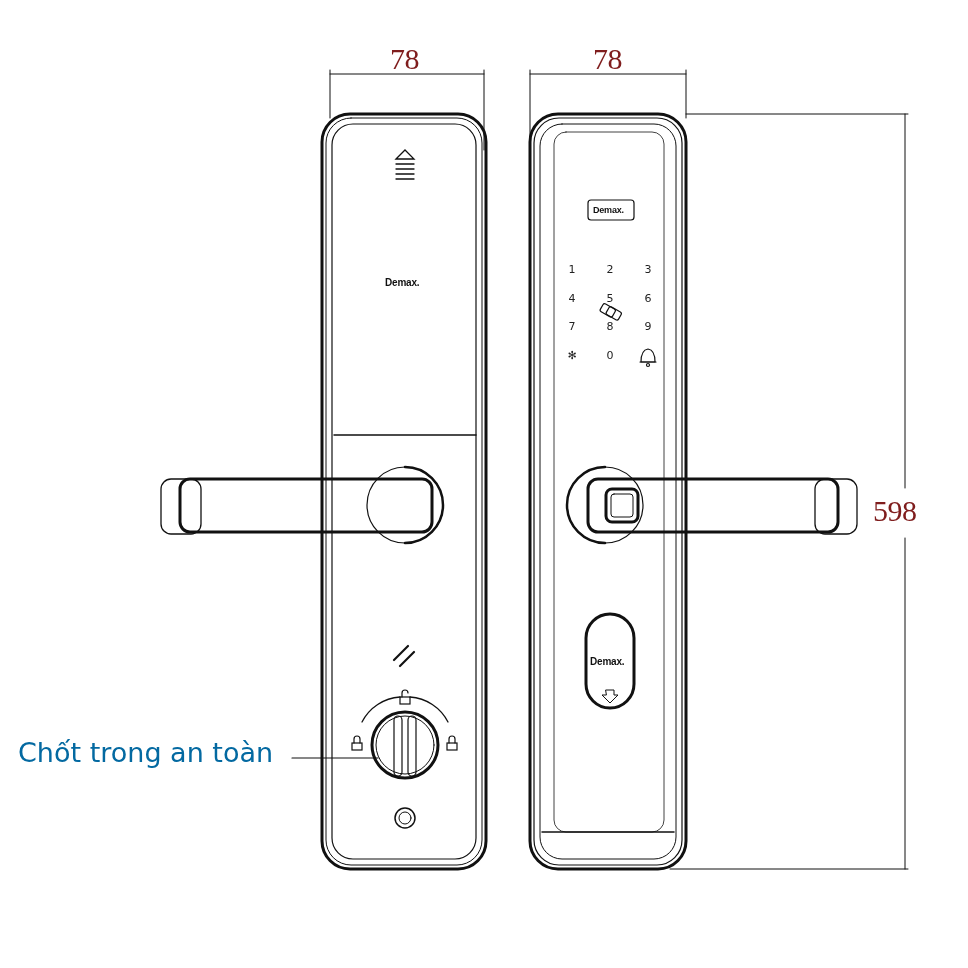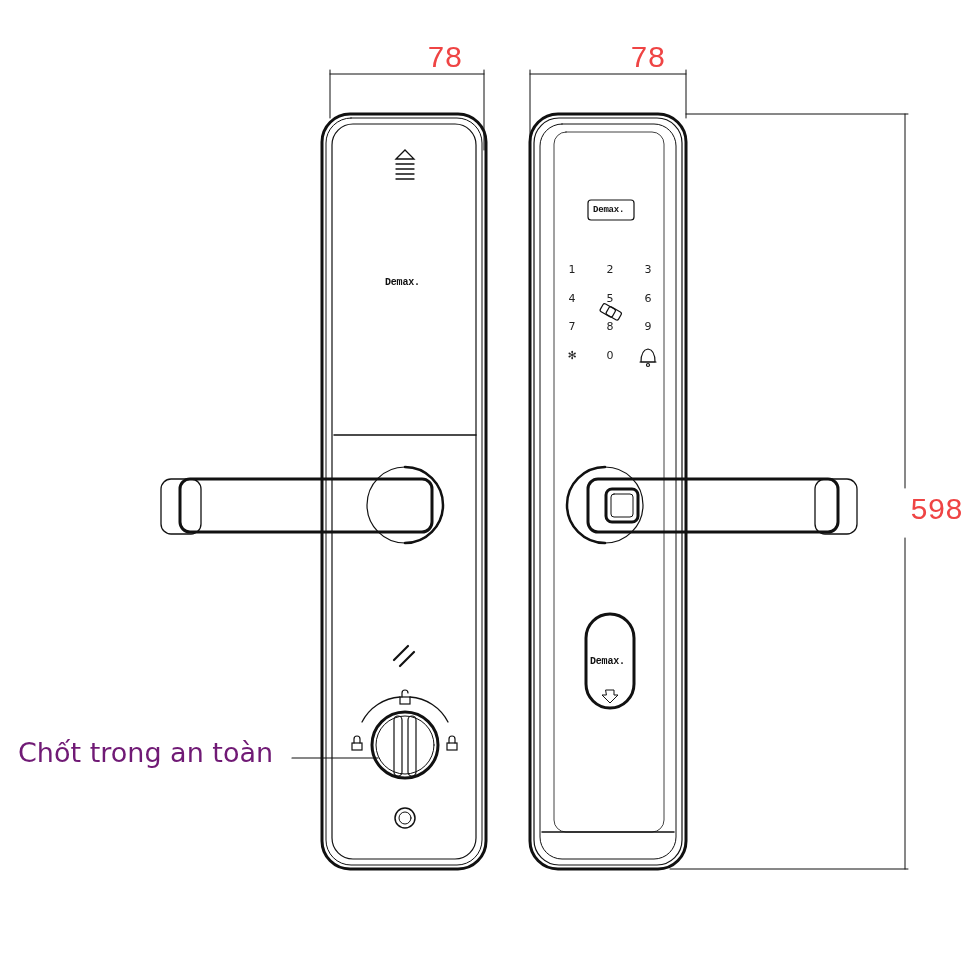--- a/index.html
+++ b/index.html
@@ -1,21 +1,21 @@
 <!DOCTYPE html>
 <html><head>
   <meta charset="utf-8">
   <style>
     html, body { margin:0; padding:0; background:#ffffff; }
     body { width:968px; height:968px; position:relative; overflow:hidden;
            font-family:"DejaVu Sans", sans-serif; color:#111; }
     svg.drawing { position:absolute; left:0; top:0; }
-    .dim-text { position:absolute; font-family:Liberation Mono, monospace; font-size:30px; color:#ef4444; letter-spacing:-0.5px;margin-left:37px; }
-    .label-text { position:absolute; font-family:"DejaVu Sans", sans-serif; font-size:27px; color:#701a75; white-space:nowrap; }
-    .logo { position:absolute; font-family:Liberation Mono, monospace; font-weight:bold; font-size:10px; color:#111; letter-spacing:-0.2px; }
+    .dim-text { position:absolute; font-family:Liberation Serif, serif; font-size:30px; color:#7f1d1d; letter-spacing:-0.5px; }
+    .label-text { position:absolute; font-family:"DejaVu Sans", sans-serif; font-size:27px; color:#0369a1; white-space:nowrap; }
+    .logo { position:absolute; font-family:Liberation Sans, sans-serif; font-weight:bold; font-size:10px; color:#111; letter-spacing:-0.2px; }
     .keypad { position:absolute; left:560px; top:263px; width:100px; }
     .key { position:absolute; font-family:"DejaVu Sans", sans-serif; font-size:11px; color:#222; width:20px; text-align:center; }
   </style>
 </head>
 <body>
 
 <svg class="drawing" width="968" height="968" viewBox="0 0 968 968">
   <g fill="none" stroke="#111" stroke-linecap="round">
 
     <g stroke-width="1">

